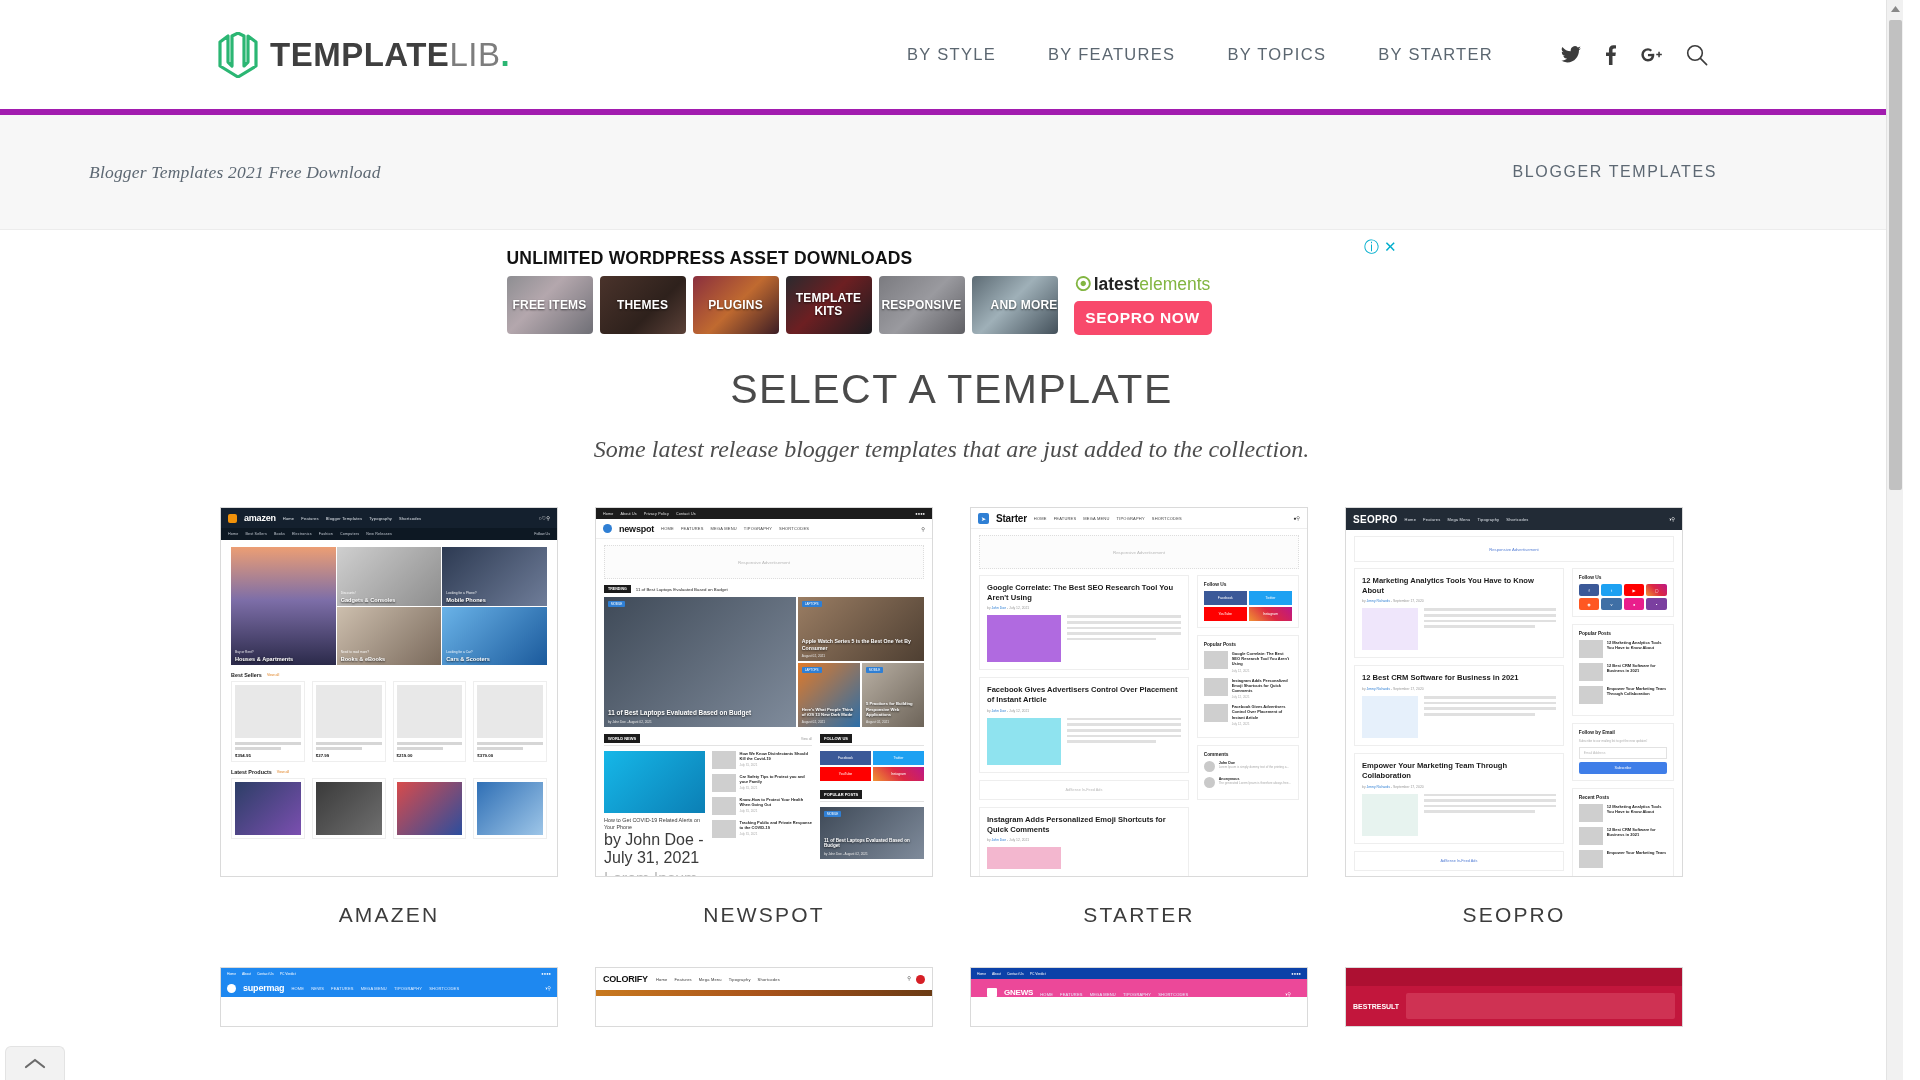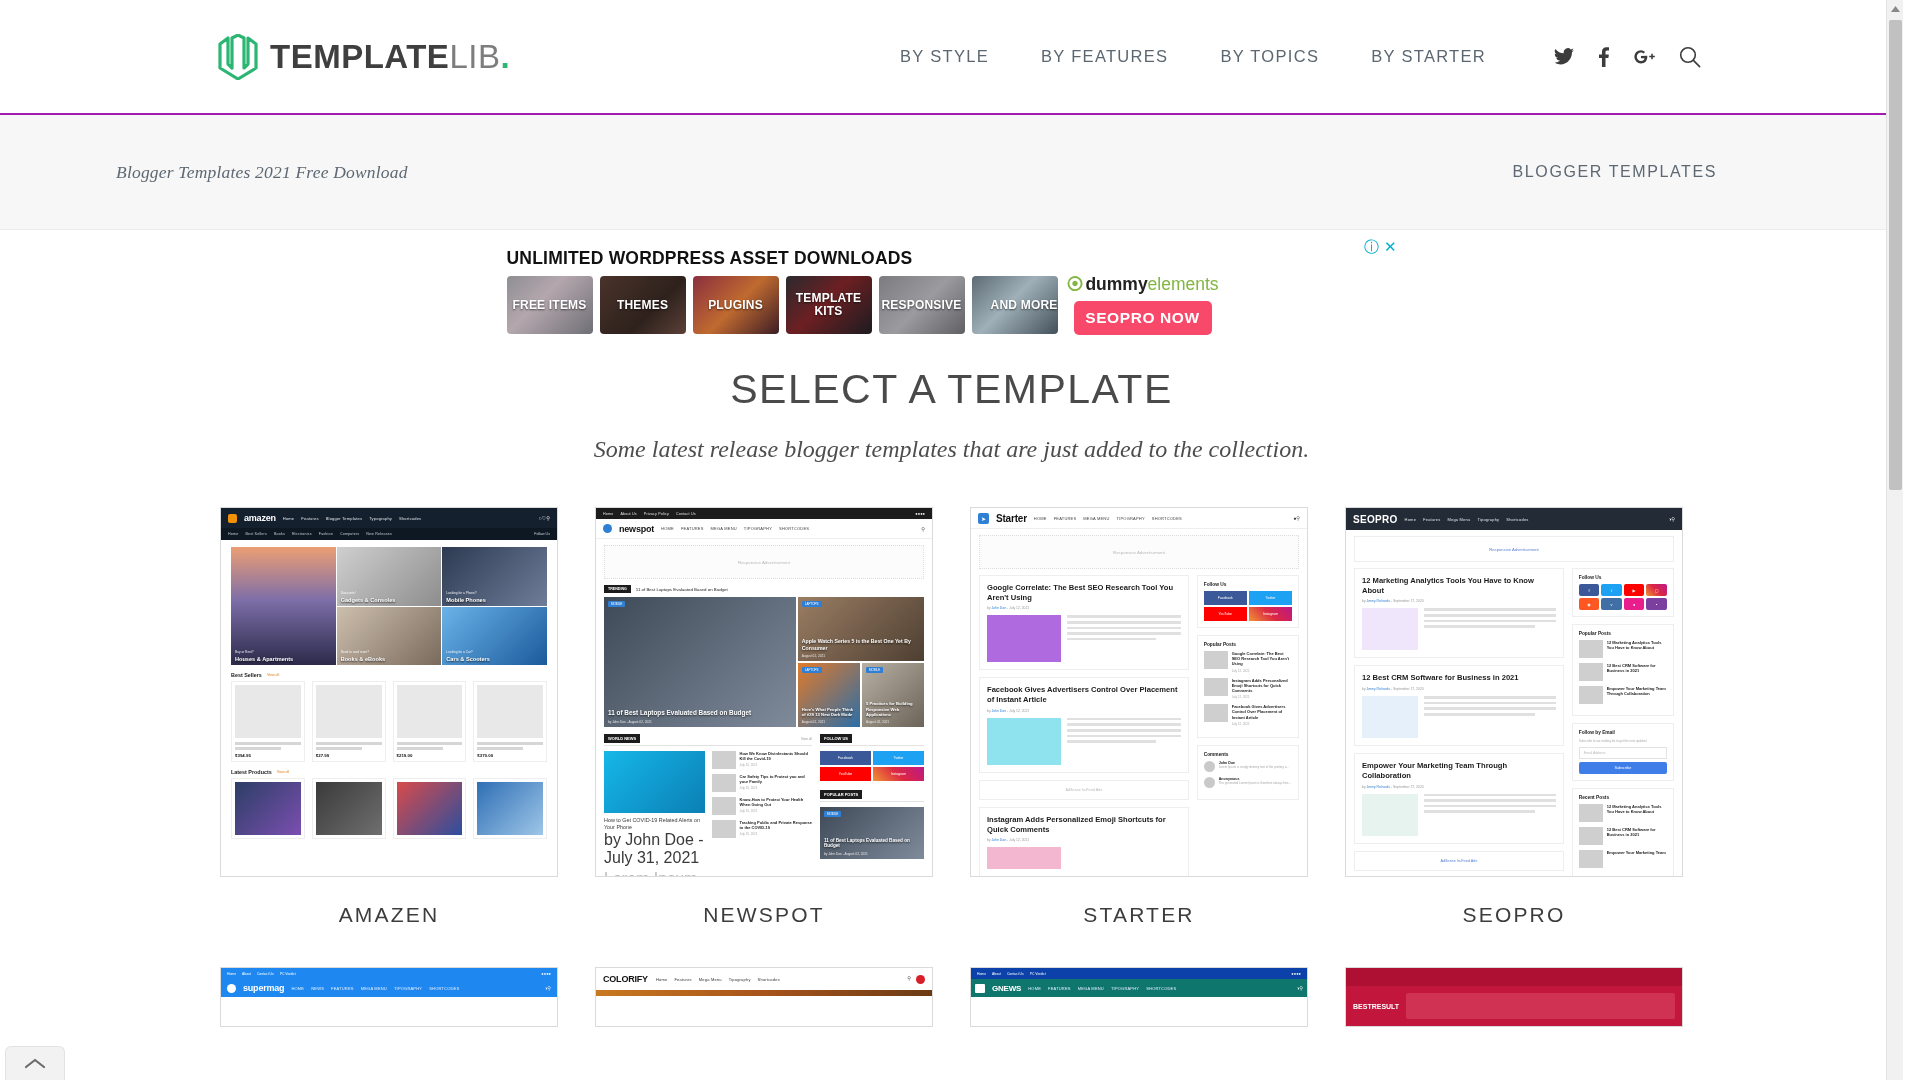--- a/index.html
+++ b/index.html
@@ -7,22 +7,22 @@
   body {
     font-family: "Liberation Sans", sans-serif;
     background:#ffffff;
     color:#3a3a3a;
     position:relative;
   }
   .page { width:1903px; height:1080px; position:relative; overflow:hidden; background:#fff; }
 
   
   .site-header {
-    height:115px; background:#ffffff; border-bottom:2px solid #a21caf;
-    display:flex; align-items:center; padding:0 16px 0 0; position:relative;
+    height:115px; background:#ffffff; border-bottom:6px solid #a21caf;
+    display:flex; align-items:center; padding:0 9px 0 0; position:relative;
   }
   .logo-wrap { display:flex; align-items:center; margin-left:216px; }
   .logo-mark { width:44px; height:46px; margin-right:10px; flex:none; }
   .logo-text { font-size:33px; letter-spacing:0.5px; font-weight:700; line-height:1; white-space:nowrap;}
   .logo-text .t1 { color:#3f3f3f; }
   .logo-text .t2 { color:#7d7d7d; font-weight:400; }
   .logo-text .dot { color:#2bb673; }
 
   .main-nav { display:flex; align-items:flex-end; margin-left:auto; }
   .main-nav a {
@@ -32,21 +32,21 @@
   .social-wrap { display:flex; align-items:center; margin-left:42px; margin-right:186px; }
   .social-wrap .sic { margin-left:24px; color:#3c3c3c; display:flex; align-items:center; justify-content:center; }
   .social-wrap .sic:first-child { margin-left:0; }
 
   
   .crumb-bar {
     height:115px; background:#f7f7f7; border-bottom:1px solid #ececec;
     display:flex; align-items:center;
   }
   .crumb-left {
-    margin-left:116px; font-style:italic; font-size:17.5px; color:#5d6873;
+    margin-left:89px; font-style:italic; font-size:17.5px; color:#5d6873;
     font-family:"Liberation Serif", serif; letter-spacing:0.2px;
   }
   .crumb-right {
     margin-left:auto; margin-right:186px; font-size:16px; color:#5d6873;
     letter-spacing:1.6px;
   }
 
   
   .ad-area { height:130px; display:flex; justify-content:center; align-items:flex-start; padding-top:18px; }
   .ad-box { width:890px; height:96px; position:relative; display:flex; flex-direction:column; }
@@ -204,21 +204,21 @@
   .grid2 { margin-top:40px; }
   .thumb2 { width:338px; height:60px; border:1px solid #dadada; overflow:hidden; background:#fff; cursor:pointer;}
   .sm-top { height:11px; background:#1e88f0; display:flex; align-items:center; padding:0 6px; gap:6px; }
   .sm-top .l { font-size:3.4px; color:#fff; }
   .sm-top .r { margin-left:auto; display:flex; gap:4px; font-size:4px; color:#fff; }
   .sm-bar { height:18px; background:#1e88f0; display:flex; align-items:center; padding:0 6px; gap:7px; }
   .clr-bar { height:22px; background:#fff; display:flex; align-items:center; padding:0 7px; gap:8px; }
   .clr-logo { font-weight:700; font-size:9px; color:#111; letter-spacing:-.2px; }
   .clr-strip { height:6px; background:linear-gradient(90deg,#c8791f,#a8531b,#6b3b14); }
   .gn-top { height:11px; background:#0b41a8; display:flex; align-items:center; padding:0 6px; gap:6px;}
-  .gn-bar { height:18px; background:#0f766e; display:flex; align-items:center; padding:0 4px; gap:7px; }
+  .gn-bar { height:18px; background:#ec4899; display:flex; align-items:flex-end; padding:0 16px; gap:7px; }
   .br-head { height:18px; background:#ad1032; }
   .br-body { height:40px; background:#c2163c; display:flex; align-items:center; padding:0 7px; gap:7px;}
   .br-logo { color:#fff; font-weight:700; font-size:7px; }
   .br-panel { flex:1; height:26px; background:#cf3253; border-radius:2px; }
 
   
   .scroll-top {
     position:absolute; left:5px; bottom:0px; width:60px; height:34px; background:#f2f2f2;
     border:1px solid #e3e3e3; border-bottom:none; border-radius:6px 6px 0 0;
     display:flex; align-items:center; justify-content:center; cursor:pointer;
@@ -306,21 +306,21 @@
           <div class="ad-tile t-resp">
               <span class="lbl">RESPONSIVE</span>
             </div>
           <div class="ad-tile t-more">
               <span class="lbl">AND MORE</span>
             </div>
         </div>
         <div class="ad-right">
           <div class="envato">
             <span class="leaf">⦿</span>
-              <span class="e1">dummy</span>
+              <span class="e1">latest</span>
               <span class="e2">elements</span>
           </div>
           <button class="start-now">SEOPRO NOW</button>
         </div>
       </div>
     </div>
   </div>
 
   <h1 class="sec-title">SELECT A TEMPLATE</h1>
   <p class="sec-sub">Some latest release blogger templates that are just added to the collection.</p>

